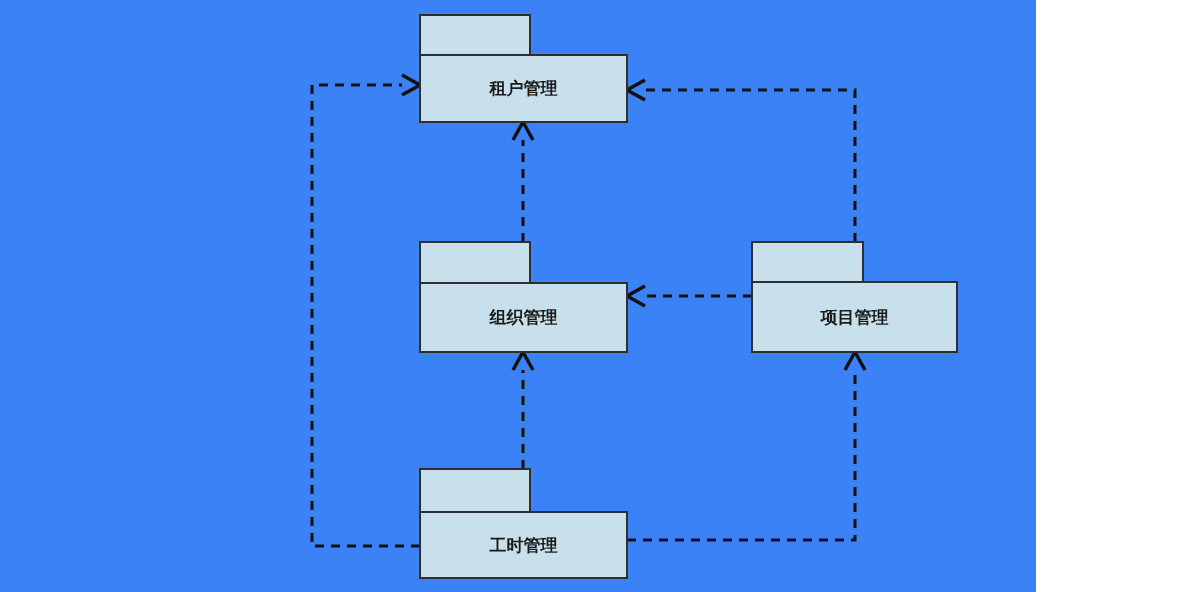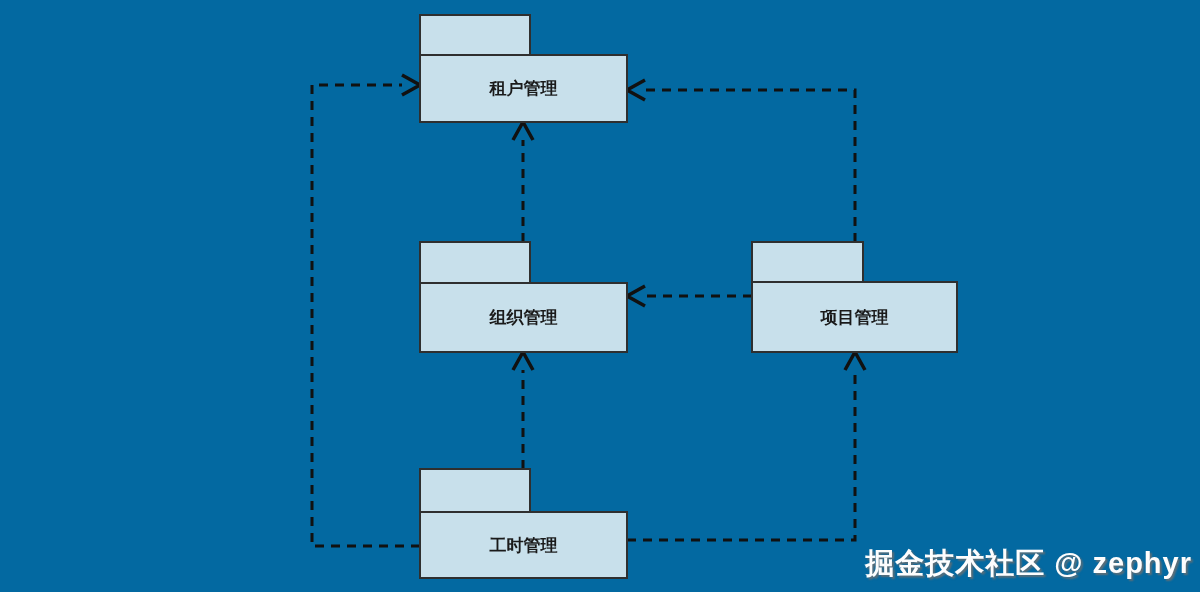--- a/index.html
+++ b/index.html
@@ -3,23 +3,23 @@
 <meta charset="utf-8">
 <style>
   html, body {
     margin: 0;
     padding: 0;
     background: #ffffff;
     font-family: "Liberation Sans", sans-serif;
   }
   .stage {
     position: relative;
-    width: 1200px;
+    width: 1036px;
     height: 592px;
-    background: #0369a1;
+    background: #3b82f6;
     overflow: hidden;
   }
   svg text.pkg-label {
     font-family: "Liberation Sans", sans-serif;
     font-size: 17px;
     font-weight: bold;
     fill: #1a1a1a;
   }
   .watermark {
     position: absolute;
@@ -77,14 +77,13 @@
         <rect x="752" y="242" width="111" height="40" fill="#c8e0eb" stroke="#2f2f2f" stroke-width="2"></rect>
         <rect x="752" y="282" width="205" height="70" fill="#c8e0eb" stroke="#2f2f2f" stroke-width="2"></rect>
         <text x="854.5" y="317" text-anchor="middle" dominant-baseline="central" class="pkg-label">项目管理</text>
       </g>
       <g>
         <rect x="420" y="469" width="110" height="43" fill="#c8e0eb" stroke="#2f2f2f" stroke-width="2"></rect>
         <rect x="420" y="512" width="207" height="66" fill="#c8e0eb" stroke="#2f2f2f" stroke-width="2"></rect>
         <text x="523.5" y="545" text-anchor="middle" dominant-baseline="central" class="pkg-label">工时管理</text>
       </g>
     </svg>
-  <div class="watermark">掘金技术社区 @ zephyr</div>
 </div>
 
 </body></html>

